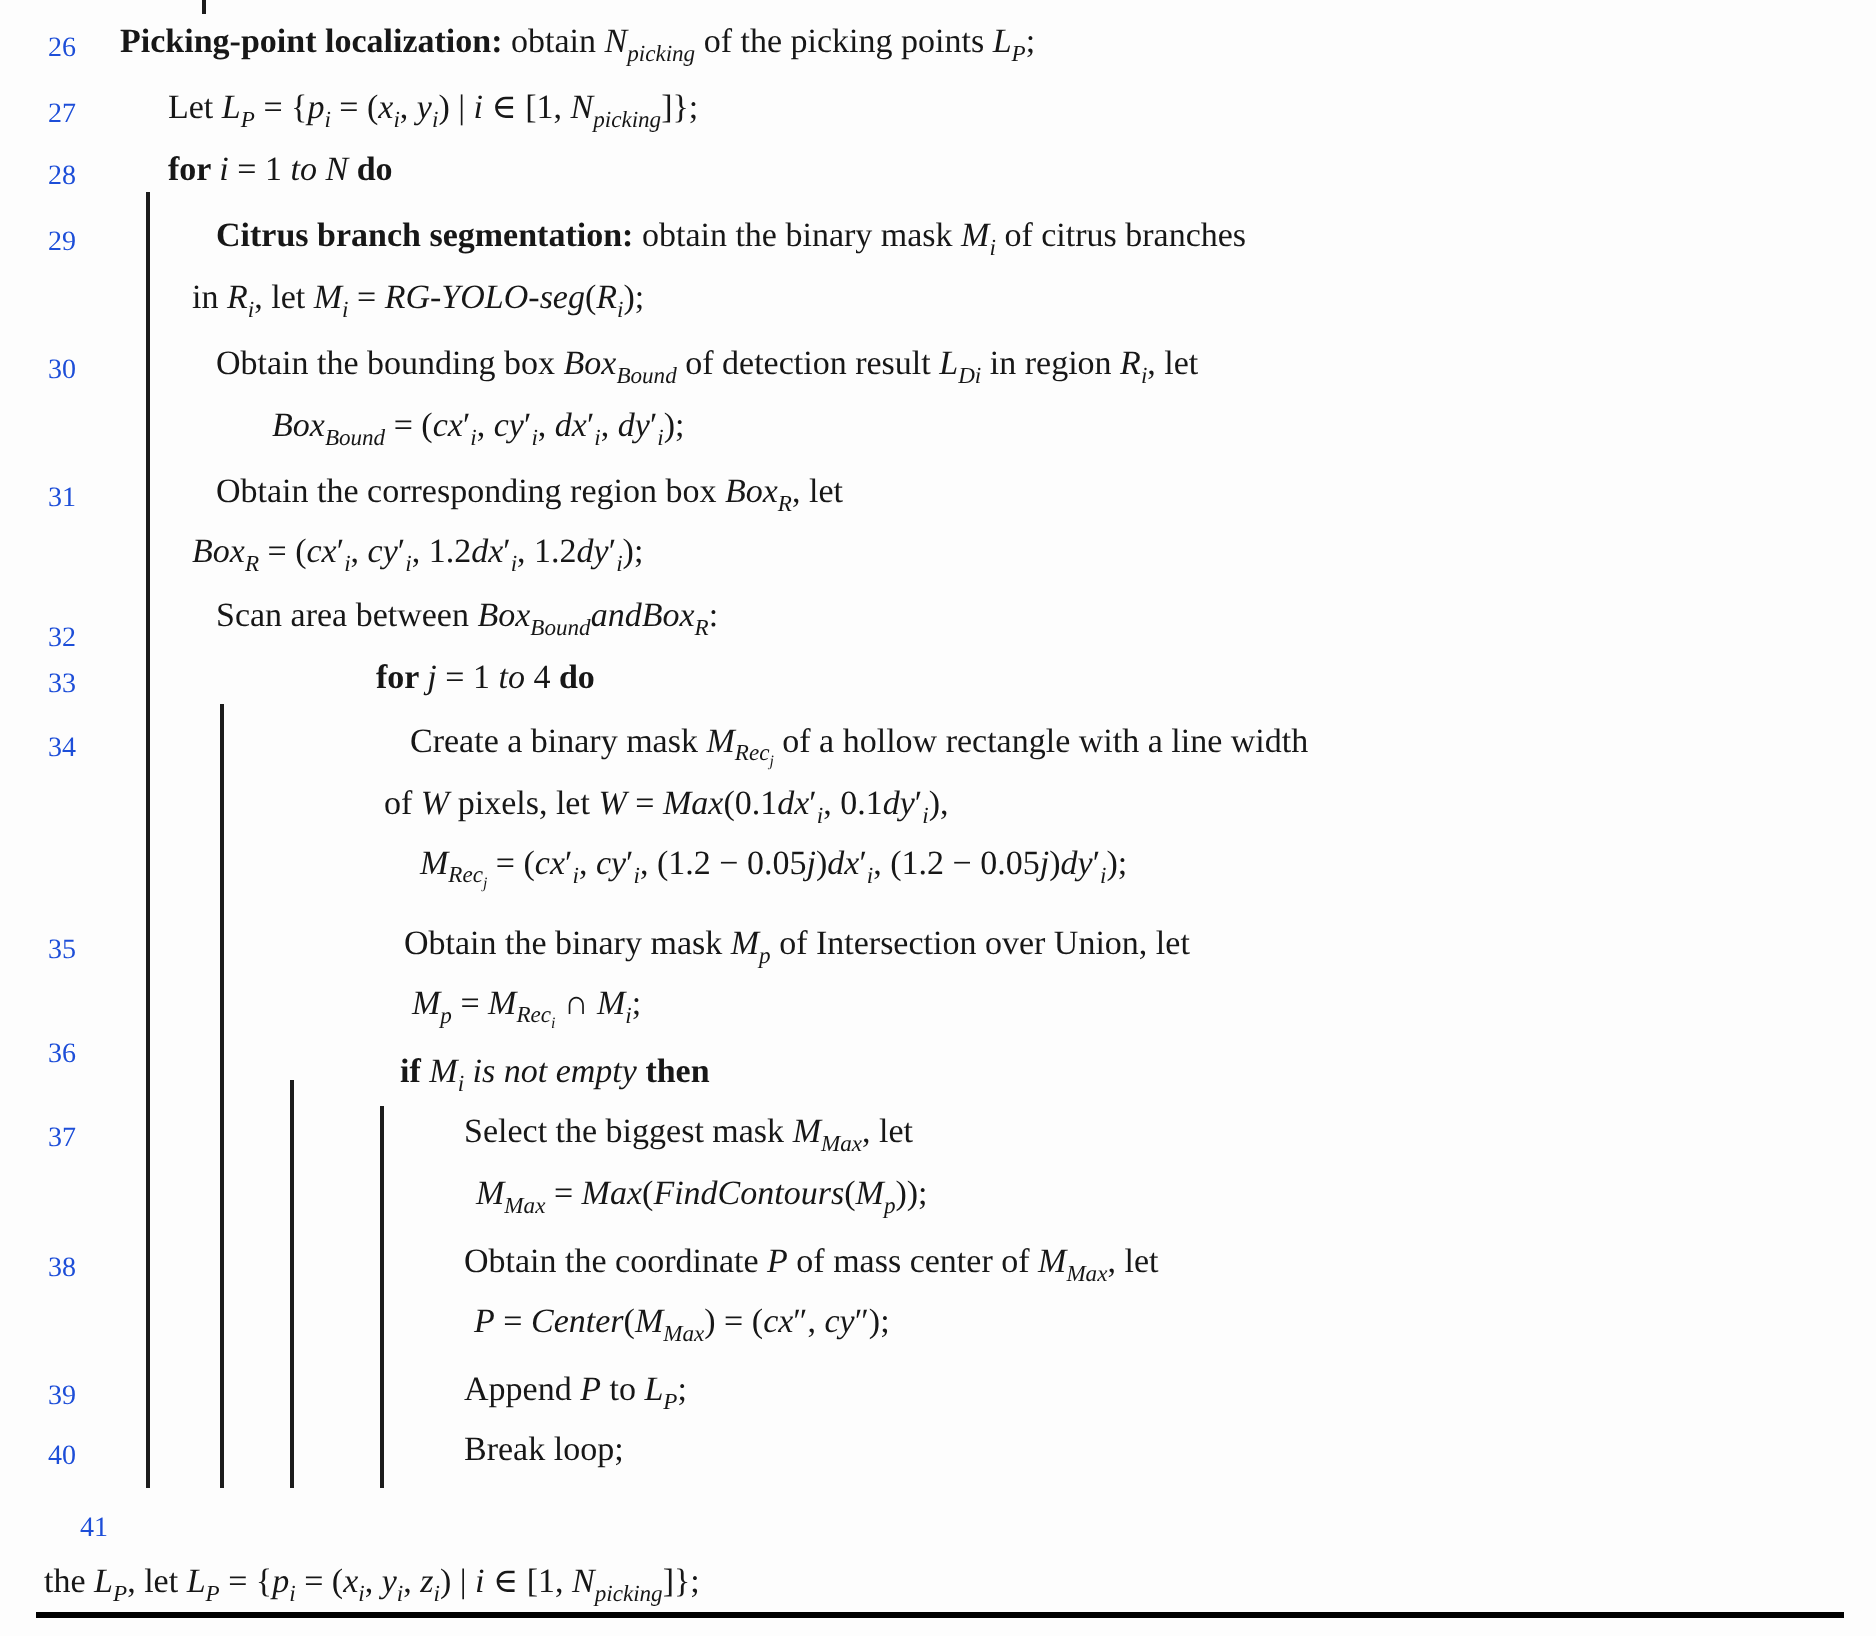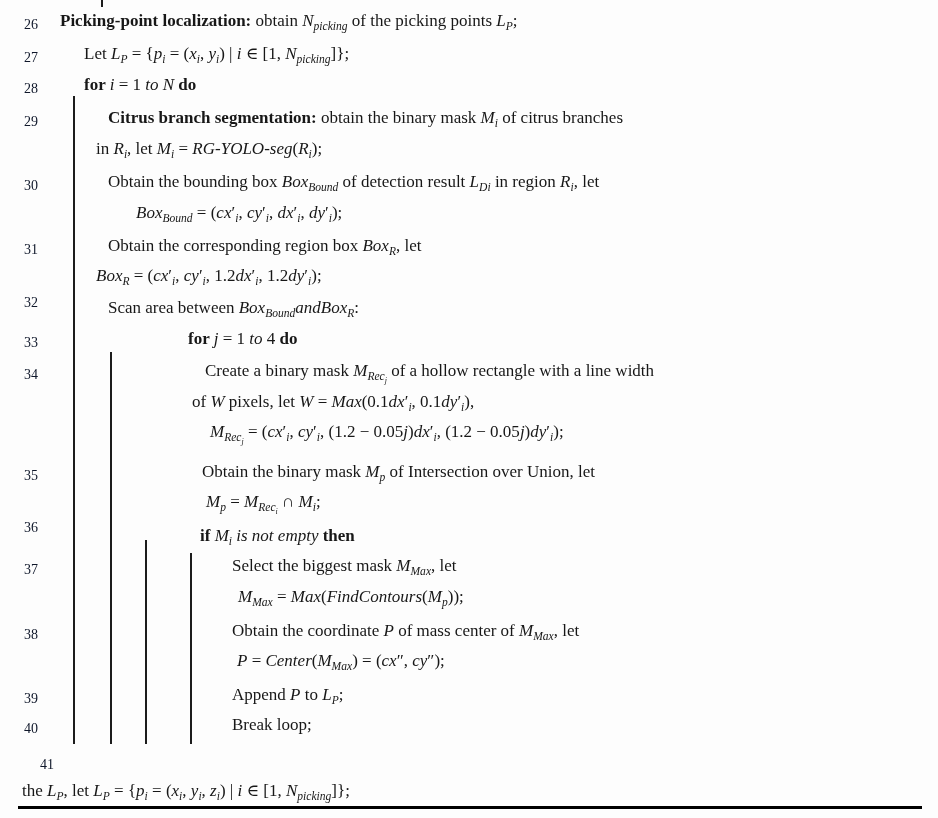--- a/index.html
+++ b/index.html
@@ -1,21 +1,21 @@
 <!DOCTYPE html>
 <html><head>
 <meta charset="utf-8">
 <style>
   html,body{margin:0;padding:0;background:#ffffff;}
   #canvas{
     position:relative;width:938px;height:818px;background:#fdfdfd;
     font-family:"Liberation Serif","DejaVu Serif",serif;color:#171717;overflow:hidden;
   }
   .row{position:absolute;white-space:nowrap;font-size:17px;line-height:26px;}
-  .num{position:absolute;font-size:14px;line-height:24px;color:#0f172a;}
+  .num{position:absolute;font-size:14px;line-height:24px;color:#1d4ed8;}
   .seg-b{font-weight:700;}
   .seg-i{font-style:italic;}
   .seg-r{font-style:normal;}
   .m-it{font-style:italic;}
   .m-rm{font-style:normal;}
   .sub{font-size:0.68em;vertical-align:-0.38em;}
   .vrule{position:absolute;width:2px;background:#1c1c1c;}
   .hrule{position:absolute;background:#000;}
   .tick{position:absolute;width:2px;background:#1c1c1c;}
 </style>
@@ -32,21 +32,21 @@
     <div class="row" style="left: 108px; top: 105px;"><span class="seg-b">Citrus branch segmentation:</span><span class="seg-r"> obtain the binary mask </span><span><span class="m-it">M</span><span class="sub"><span class="m-it">i</span></span></span><span class="seg-r"> of citrus branches</span></div>
     <div class="row" style="left: 96px; top: 136px;"><span class="seg-r">in </span><span><span class="m-it">R</span><span class="sub"><span class="m-it">i</span></span></span><span class="seg-r">, let </span><span><span class="m-it">M</span><span class="sub"><span class="m-it">i</span></span><span class="m-rm"> = </span><span class="m-it">RG</span><span class="m-rm">-</span><span class="m-it">YOLO</span><span class="m-rm">-</span><span class="m-it">seg</span><span class="m-rm">(</span><span class="m-it">R</span><span class="sub"><span class="m-it">i</span></span><span class="m-rm">);</span></span></div>
     <div class="num" style="left: 24px; top: 110px;">29</div>
     <div class="row" style="left: 108px; top: 169px;"><span class="seg-r">Obtain the bounding box </span><span><span class="m-it">Box</span><span class="sub"><span class="m-it">Bound</span></span></span><span class="seg-r"> of detection result </span><span><span class="m-it">L</span><span class="sub"><span class="m-it">Di</span></span></span><span class="seg-r"> in region </span><span><span class="m-it">R</span><span class="sub"><span class="m-it">i</span></span></span><span class="seg-r">, let</span></div>
     <div class="row" style="left: 136px; top: 200px;"><span><span class="m-it">Box</span><span class="sub"><span class="m-it">Bound</span></span><span class="m-rm"> = (</span><span class="m-it">cx</span><span class="m-rm">′</span><span class="sub"><span class="m-it">i</span></span><span class="m-rm">, </span><span class="m-it">cy</span><span class="m-rm">′</span><span class="sub"><span class="m-it">i</span></span><span class="m-rm">, </span><span class="m-it">dx</span><span class="m-rm">′</span><span class="sub"><span class="m-it">i</span></span><span class="m-rm">, </span><span class="m-it">dy</span><span class="m-rm">′</span><span class="sub"><span class="m-it">i</span></span><span class="m-rm">);</span></span></div>
     <div class="num" style="left: 24px; top: 174px;">30</div>
     <div class="row" style="left: 108px; top: 233px;"><span class="seg-r">Obtain the corresponding region box </span><span><span class="m-it">Box</span><span class="sub"><span class="m-it">R</span></span></span><span class="seg-r">, let</span></div>
     <div class="row" style="left: 96px; top: 263px;"><span><span class="m-it">Box</span><span class="sub"><span class="m-it">R</span></span><span class="m-rm"> = (</span><span class="m-it">cx</span><span class="m-rm">′</span><span class="sub"><span class="m-it">i</span></span><span class="m-rm">, </span><span class="m-it">cy</span><span class="m-rm">′</span><span class="sub"><span class="m-it">i</span></span><span class="m-rm">, 1.2</span><span class="m-it">dx</span><span class="m-rm">′</span><span class="sub"><span class="m-it">i</span></span><span class="m-rm">, 1.2</span><span class="m-it">dy</span><span class="m-rm">′</span><span class="sub"><span class="m-it">i</span></span><span class="m-rm">);</span></span></div>
     <div class="num" style="left: 24px; top: 238px;">31</div>
     <div class="row" style="left: 108px; top: 295px;"><span class="seg-r">Scan area between </span><span><span class="m-it">Box</span><span class="sub"><span class="m-it">Bound</span></span></span><span class="seg-i">and</span><span><span class="m-it">Box</span><span class="sub"><span class="m-it">R</span></span></span><span class="seg-r">:</span></div>
-    <div class="num" style="left: 24px; top: 291px;">32</div>
+    <div class="num" style="left: 24px; top: 308px;">32</div>
     <div class="row" style="left: 148px; top: 326px; margin-left: 40px;"><span class="seg-b">for </span><span><span class="m-it">j</span><span class="m-rm"> = 1 </span></span><span class="seg-i">to</span><span><span class="m-rm"> 4 </span></span><span class="seg-b">do</span></div>
     <div class="num" style="left: 24px; top: 331px;">33</div>
     <div class="row" style="left: 205px; top: 358px;"><span class="seg-r">Create a binary mask </span><span><span class="m-it">M</span><span class="sub"><span class="m-it">Rec</span><span class="sub"><span class="m-it">j</span></span></span></span><span class="seg-r"> of a hollow rectangle with a line width</span></div>
     <div class="row" style="left: 192px; top: 389px;"><span class="seg-r">of </span><span><span class="m-it">W</span></span><span class="seg-r"> pixels, let </span><span><span class="m-it">W</span><span class="m-rm"> = </span><span class="m-it">Max</span><span class="m-rm">(0.1</span><span class="m-it">dx</span><span class="m-rm">′</span><span class="sub"><span class="m-it">i</span></span><span class="m-rm">, 0.1</span><span class="m-it">dy</span><span class="m-rm">′</span><span class="sub"><span class="m-it">i</span></span><span class="m-rm">),</span></span></div>
     <div class="row" style="left: 210px; top: 419px;"><span><span class="m-it">M</span><span class="sub"><span class="m-it">Rec</span><span class="sub"><span class="m-it">j</span></span></span><span class="m-rm"> = (</span><span class="m-it">cx</span><span class="m-rm">′</span><span class="sub"><span class="m-it">i</span></span><span class="m-rm">, </span><span class="m-it">cy</span><span class="m-rm">′</span><span class="sub"><span class="m-it">i</span></span><span class="m-rm">, (1.2 − 0.05</span><span class="m-it">j</span><span class="m-rm">)</span><span class="m-it">dx</span><span class="m-rm">′</span><span class="sub"><span class="m-it">i</span></span><span class="m-rm">, (1.2 − 0.05</span><span class="m-it">j</span><span class="m-rm">)</span><span class="m-it">dy</span><span class="m-rm">′</span><span class="sub"><span class="m-it">i</span></span><span class="m-rm">);</span></span></div>
     <div class="num" style="left: 24px; top: 363px;">34</div>
     <div class="row" style="left: 202px; top: 459px;"><span class="seg-r">Obtain the binary mask </span><span><span class="m-it">M</span><span class="sub"><span class="m-it">p</span></span></span><span class="seg-r"> of Intersection over Union, let</span></div>
     <div class="row" style="left: 206px; top: 489px;"><span><span class="m-it">M</span><span class="sub"><span class="m-it">p</span></span><span class="m-rm"> = </span><span class="m-it">M</span><span class="sub"><span class="m-it">Rec</span><span class="sub"><span class="m-it">i</span></span></span><span class="m-rm"> ∩ </span><span class="m-it">M</span><span class="sub"><span class="m-it">i</span></span><span class="m-rm">;</span></span></div>
     <div class="num" style="left: 24px; top: 464px;">35</div>
     <div class="row" style="left: 200px; top: 523px;"><span class="seg-b">if </span><span><span class="m-it">M</span><span class="sub"><span class="m-it">i</span></span></span><span class="seg-i"> is not empty </span><span class="seg-b">then</span></div>

